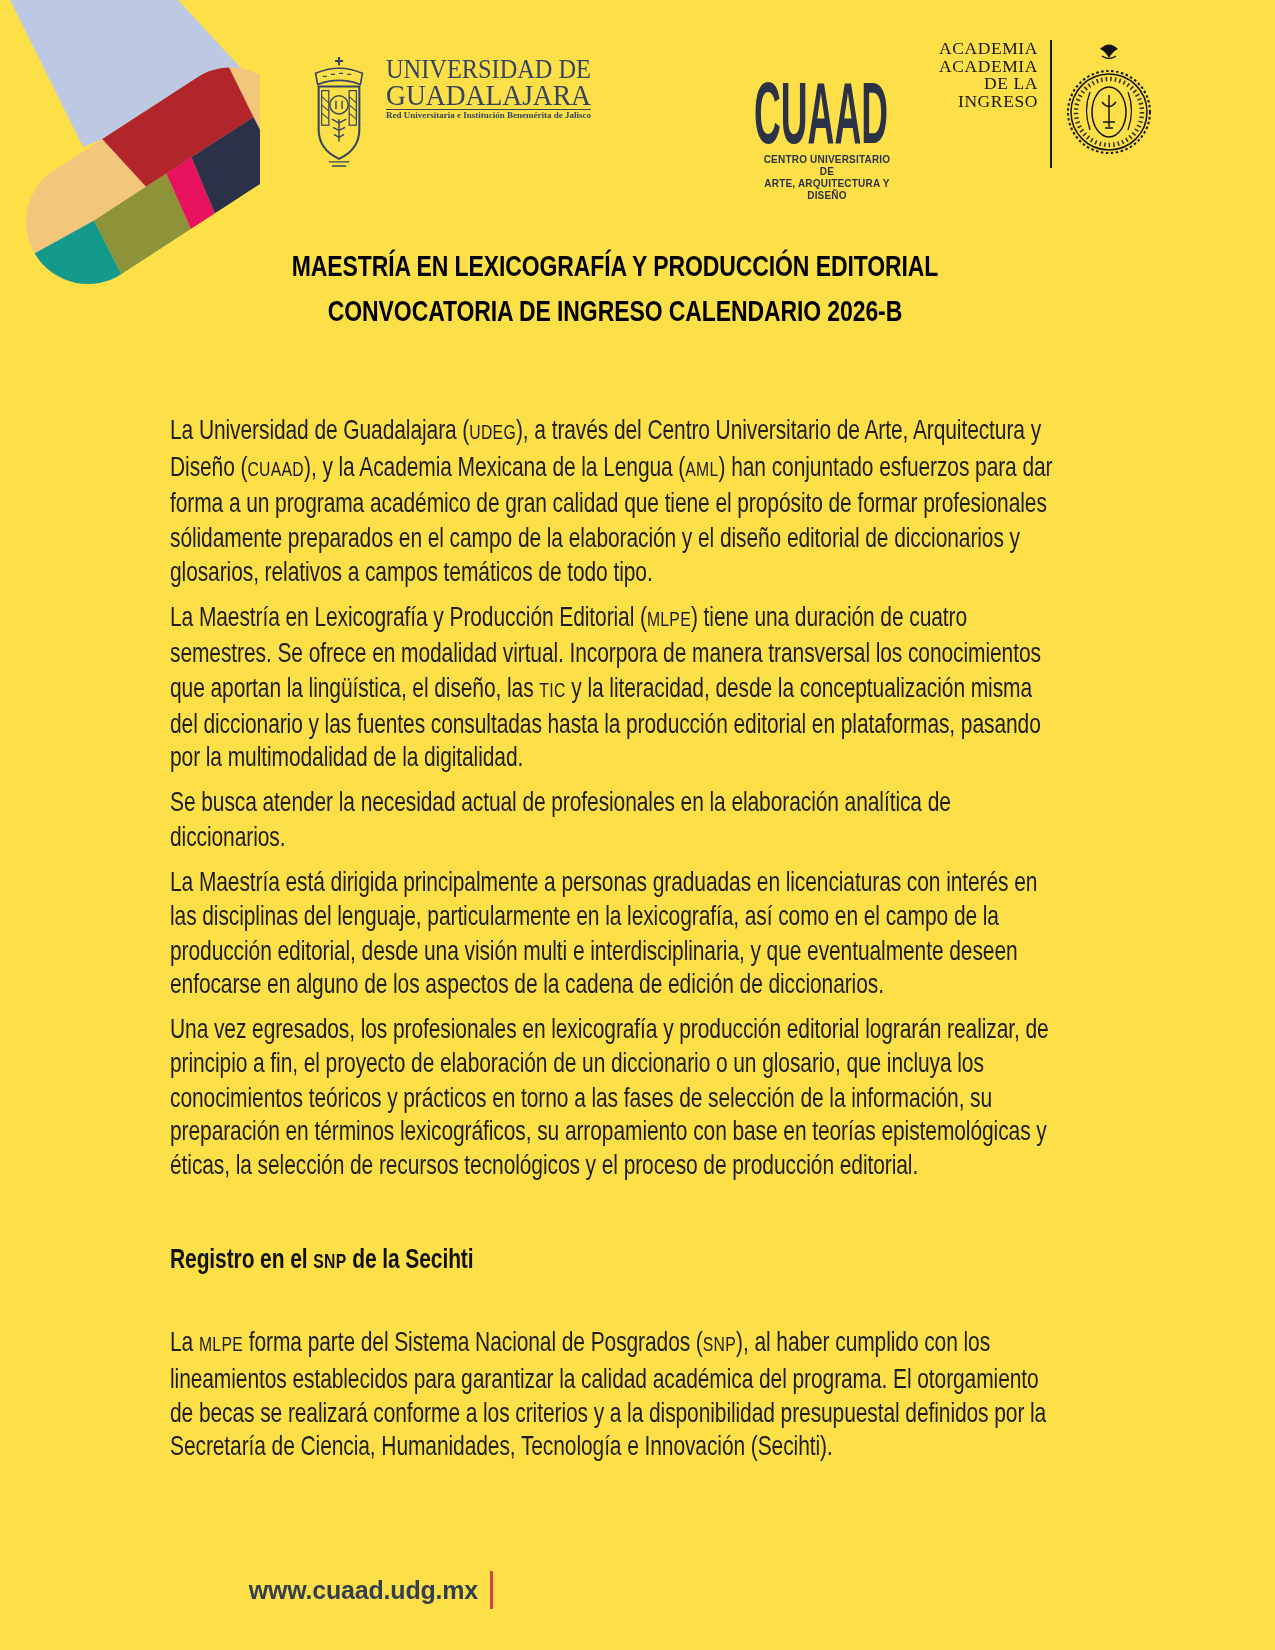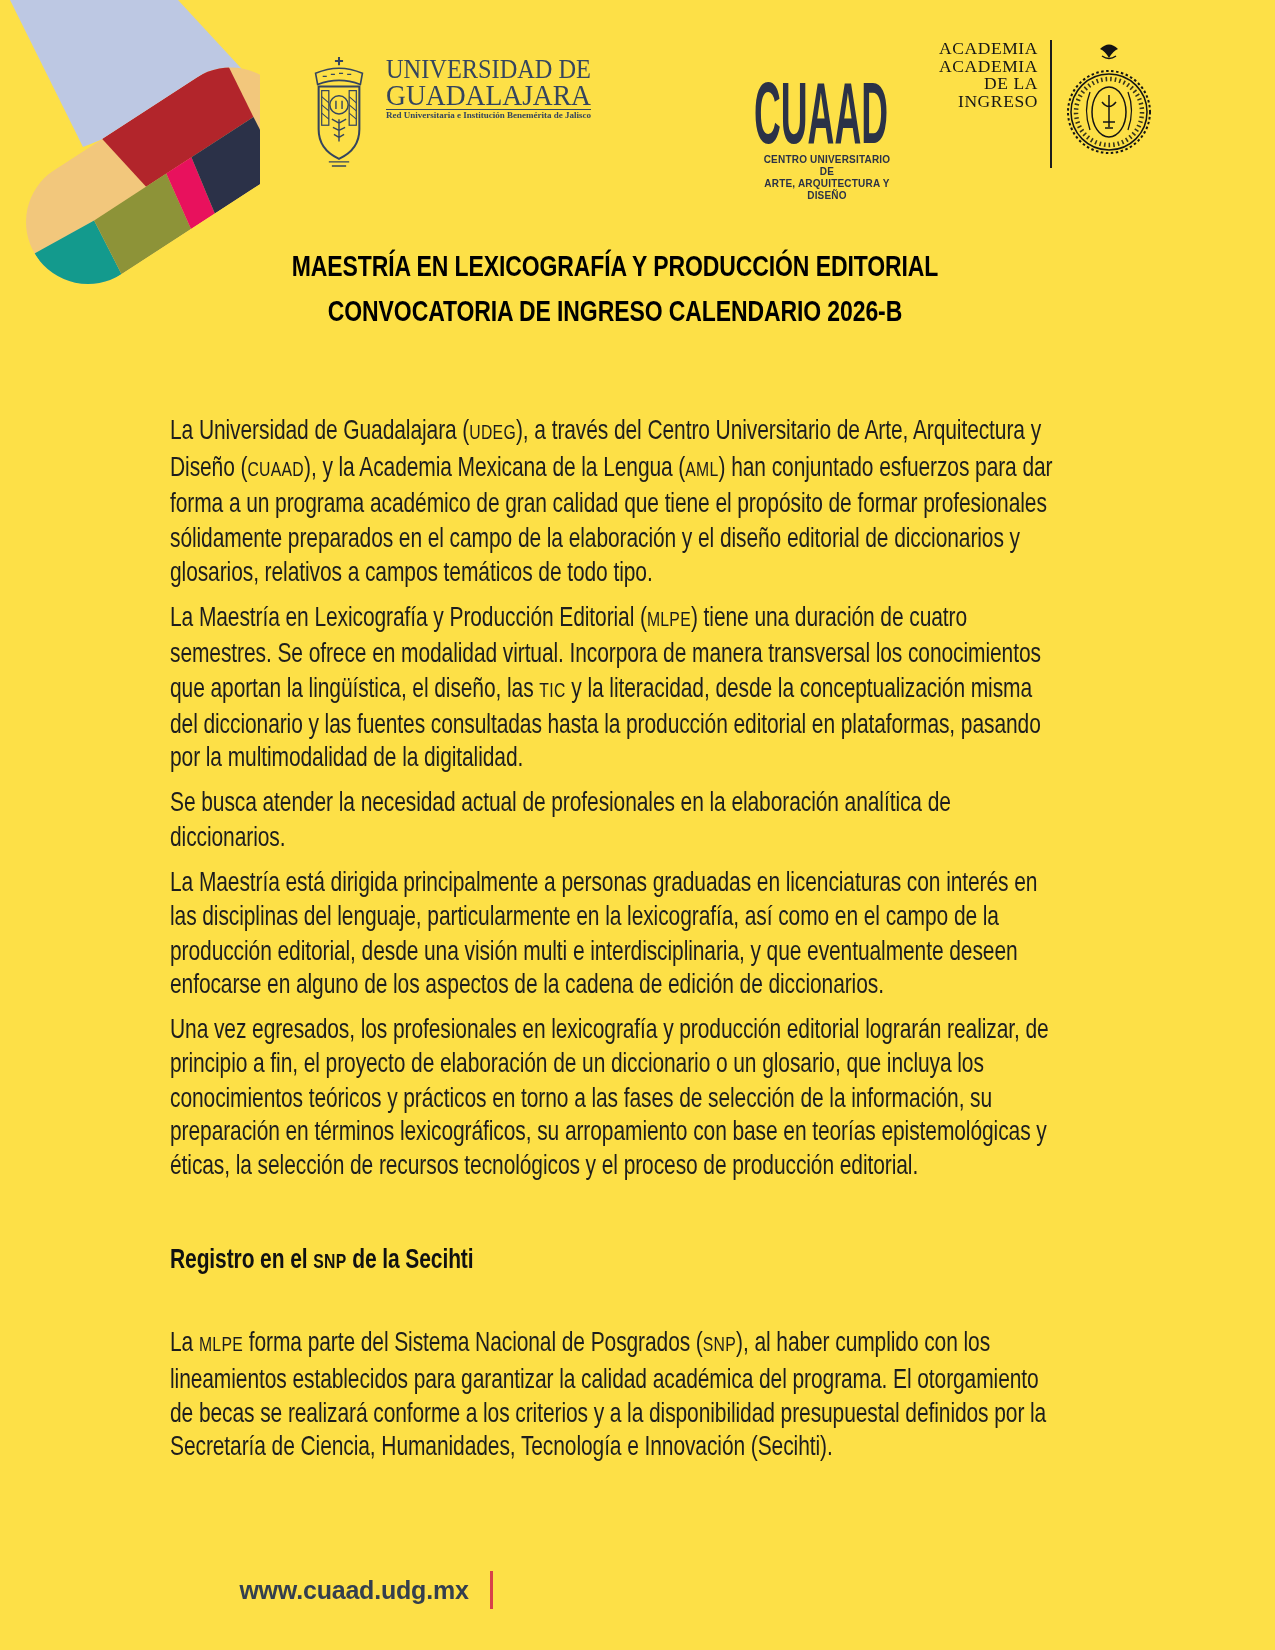--- a/index.html
+++ b/index.html
@@ -24,21 +24,21 @@
            font-size:21px;line-height:26.4px;letter-spacing:-.1px;color:#1d1d1d;}
   .doc-title{font-weight:bold;font-size:23px;line-height:26.4px;text-align:center;
              margin:0 0 8.5px 0;color:#000;}
   .doc-title.last{margin-bottom:66px;}
   .doc-p{margin:0 0 8.5px 0;}
   .section-heading{font-size:21px;line-height:26.4px;font-weight:bold;margin:46px 0 36px 0;color:#111;}
   .sc{font-size:.75em;letter-spacing:.3px;}
 
   
   .footer{position:absolute;left:0;top:1560px;width:1275px;height:70px;}
-  .footer-www{position:absolute;left:230px;top:16px;width:248px;text-align:center;
+  .footer-www{position:absolute;left:230px;top:16px;width:248px;text-align:right;
               font-size:25px;font-weight:bold;color:#343f4e;letter-spacing:-.2px;}
   .footer-bar{position:absolute;left:490px;top:11px;width:3px;height:38px;background:#d8414a;}
   .footer-address{position:absolute;left:511px;top:6px;font-size:17px;line-height:21.5px;
                   color:#4c5768;letter-spacing:-.2px;}
 </style>
 </head>
 <body>
 
 <div class="page">
 

